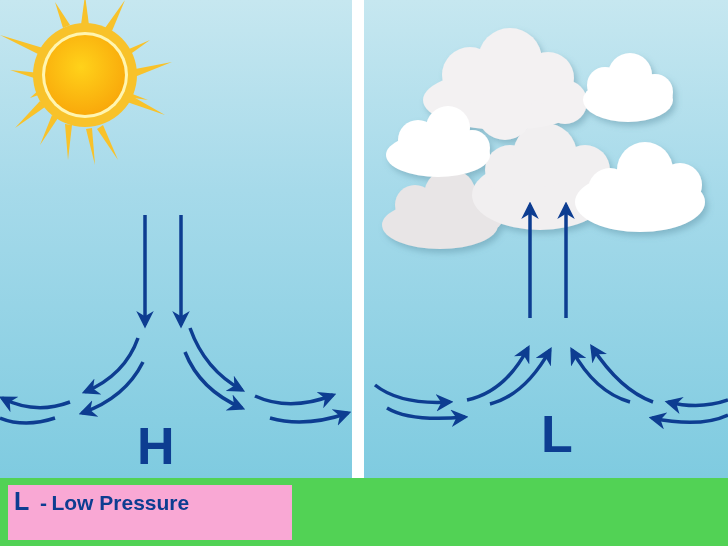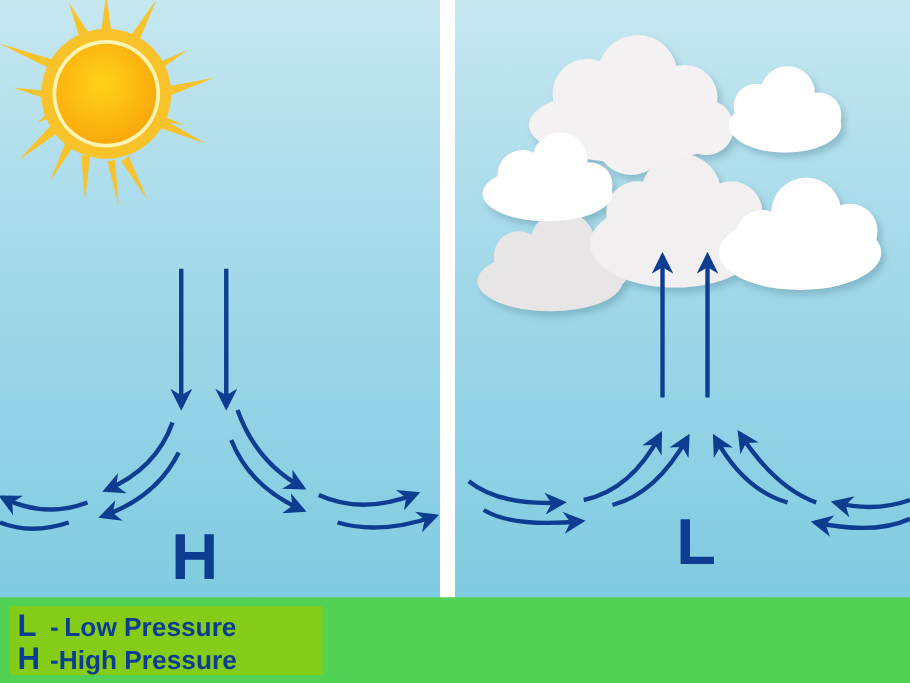--- a/index.html
+++ b/index.html
@@ -4,21 +4,21 @@
 <style>
   html,body{margin:0;padding:0;}
   body{width:728px;height:546px;overflow:hidden;position:relative;font-family:"Liberation Sans",sans-serif;background:#52d255;}
   .panel{position:absolute;top:0;height:478px;background:linear-gradient(#c6e7f0 0%,#a6daea 40%,#7fcbe0 100%);}
   #left{left:0;width:352px;}
   #right{left:364px;width:364px;}
   #divider{position:absolute;left:352px;top:0;width:12px;height:478px;background:#ffffff;}
   #ground{position:absolute;left:0;top:478px;width:728px;height:68px;background:#52d255;}
   svg.layer{position:absolute;left:0;top:0;}
   .letter{position:absolute;color:#0d3d91;font-weight:bold;font-size:52px;line-height:1;}
-  #legend{position:absolute;left:8px;top:485px;width:250px;height:55px;background:#84cc16;}
+  #legend{position:absolute;left:8px;top:485px;width:284px;height:55px;background:#f9a8d4;}
   .legend-row{position:absolute;left:6px;color:#0d3d91;font-weight:bold;white-space:nowrap;}
   .legend-row .key{font-size:25px;display:inline-block;width:26px;}
   .legend-row .txt{font-size:21px;}
 </style>
 </head>
 <body>
 
 <div id="left" class="panel"></div>
 <div id="right" class="panel"></div>
 <div id="divider"></div>
@@ -139,16 +139,13 @@
   </g>
 </svg>
 
 <div class="letter" style="left:137px;top:420px;">H</div>
 <div class="letter" style="left:541px;top:408px;">L</div>
 
 <div id="legend">
   <div class="legend-row" style="top:2px;">
     <span class="key">L</span><span class="txt">-</span>&nbsp;<span class="txt">Low Pressure</span>
   </div>
-  <div class="legend-row" style="top:28px;">
-    <span class="key">H</span><span class="txt">-</span><span class="txt">High Pressure</span>
-  </div>
 </div>
 
 </body></html>

